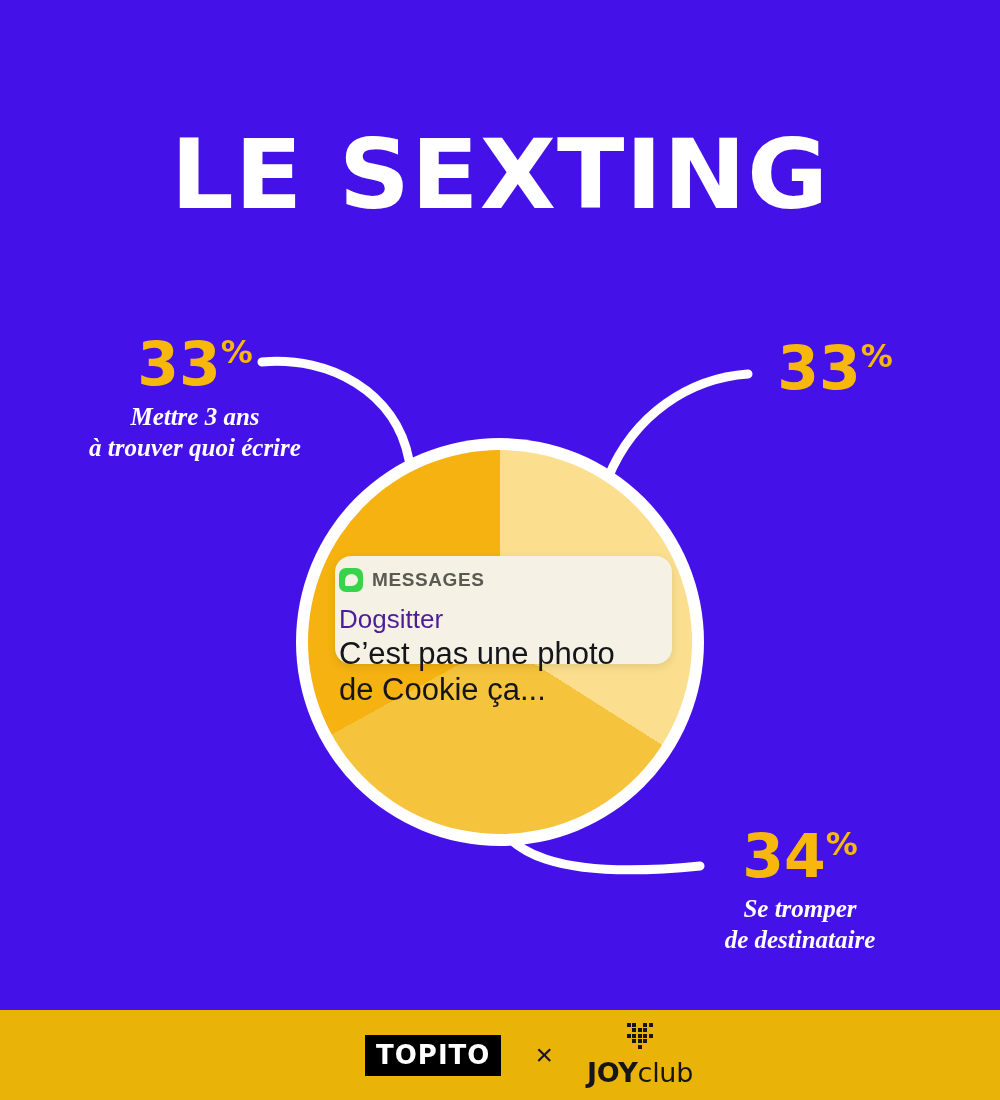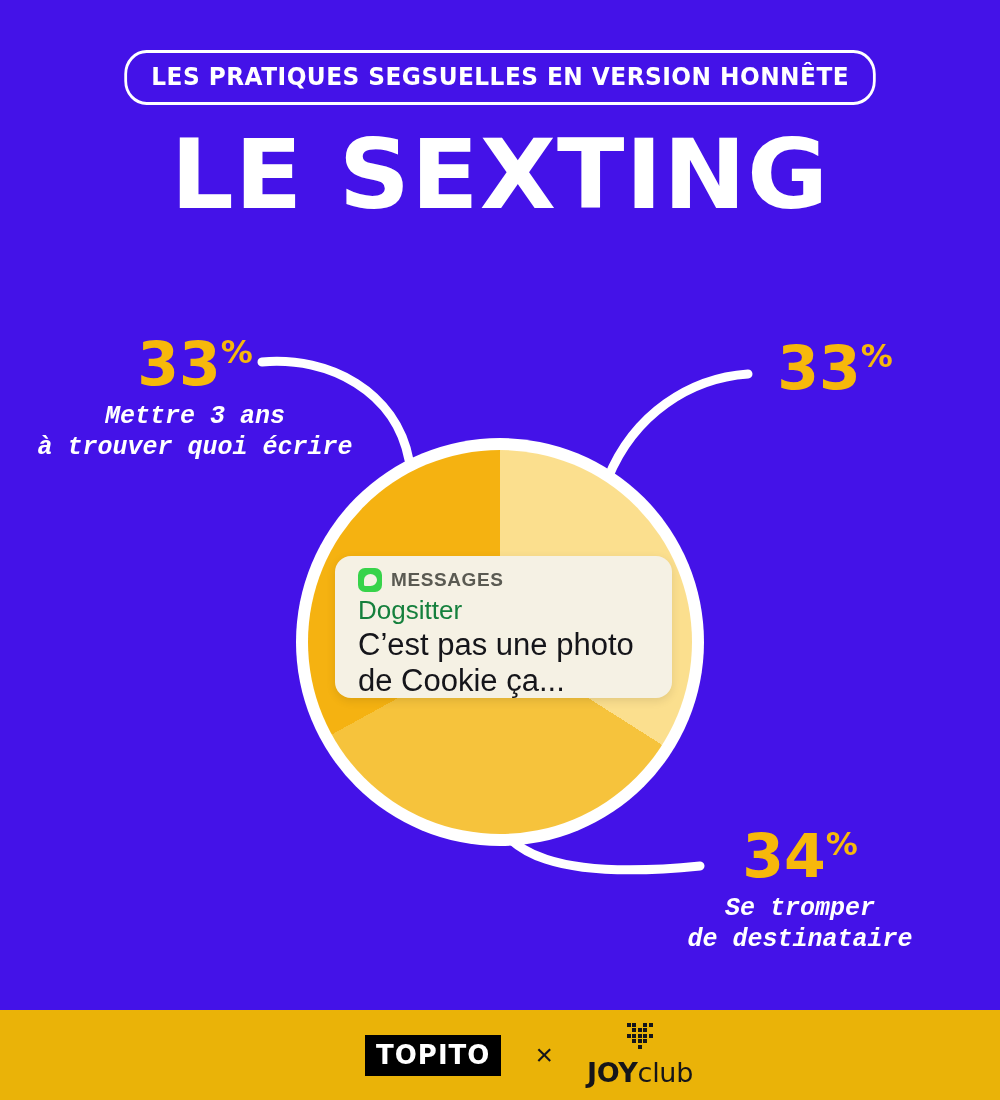--- a/index.html
+++ b/index.html
@@ -82,25 +82,25 @@
       #f6c33c 122.4deg 241.2deg,
       #f5b211 241.2deg 360deg
     );
   }
   
   .msg-card {
     position: absolute;
     left: 335px;
     top: 556px;
     width: 337px;
-    height: 142px;
+    height: 108px;
     background: #f5f1e4;
     border-radius: 16px;
     box-shadow: 0 3px 10px rgba(0,0,0,0.10);
-    padding: 12px 16px 0 23px;
+    padding: 12px 16px 0 4px;
     box-sizing: border-box;
   }
   .msg-head {
     display: flex;
     align-items: center;
     gap: 9px;
     height: 24px;
   }
   .msg-icon {
     width: 24px;
@@ -117,23 +117,23 @@
     background: #f5f1e4;
     border-radius: 50% 50% 50% 10%;
   }
   .msg-app {
     color: #5a5a52;
     font-size: 19px;
     font-weight: bold;
     letter-spacing: 0.6px;
   }
   .msg-sender {
-    color: #15803d;
+    color: #4c1d95;
     font-size: 26px;
-    margin-top: 3px;
+    margin-top: 12px;
     font-weight: normal;
   }
   .msg-body {
     color: #15151a;
     font-size: 31px;
     line-height: 1.17;
     margin-top: 1px;
     white-space: pre-line;
   }
   
@@ -142,21 +142,21 @@
     color: #f7b80b;
     font-family: "DejaVu Sans", sans-serif;
     font-weight: bold;
     font-size: 60px;
     line-height: 1;
     white-space: nowrap;
   }
   .pct .sign { font-size: 32px; vertical-align: 22px; }
   .desc {
     color: #ffffff;
-    font-family: Liberation Mono, monospace;
+    font-family: Liberation Serif, serif;
     font-weight: bold;
     font-style: italic;
     font-size: 25px;
     line-height: 1.22;
     margin-top: 8px;
     white-space: pre-line;
   }
   .callout-left  { left: 35px;  top: 334px; text-align: center; width: 320px; }
   .callout-right { left: 690px; top: 338px; text-align: center; width: 290px; }
   .callout-bottom{ left: 650px; top: 826px; text-align: center; width: 300px; }
@@ -212,23 +212,20 @@
     color: #15151a;
     letter-spacing: -0.3px;
   }
   .joy-text b { font-weight: bold; }
 </style>
 </head>
 <body>
 
 <div class="poster">
 
-  <div class="kicker-wrap">
-    <div class="kicker">LES PRATIQUES SEGSUELLES EN VERSION HONNÊTE</div>
-  </div>
 
   <div class="title">LE SEXTING</div>
 
   <svg class="leader" viewBox="0 0 1000 1100">
     <path d="M262 362 C330 356 396 392 409 460" fill="none" stroke="#ffffff" stroke-width="9" stroke-linecap="round"></path>
     <path d="M748 374 C690 378 634 414 608 478" fill="none" stroke="#ffffff" stroke-width="9" stroke-linecap="round"></path>
     <path d="M489 800 C500 856 560 880 700 866" fill="none" stroke="#ffffff" stroke-width="9" stroke-linecap="round"></path>
   </svg>
 
   <div class="pie-wrap">

